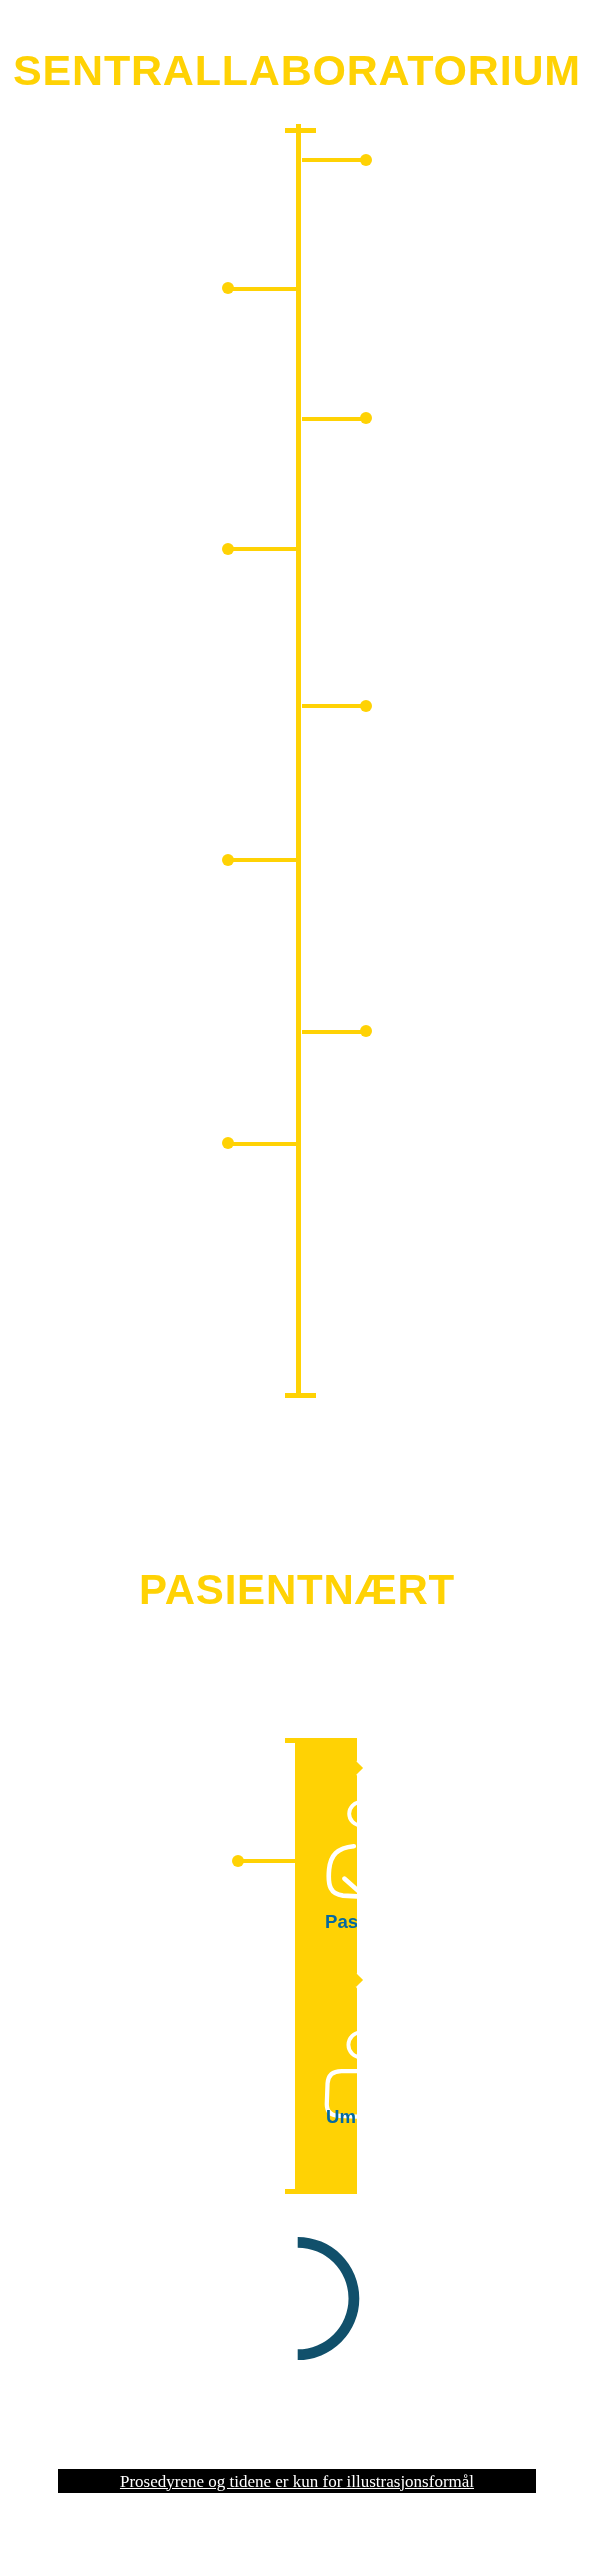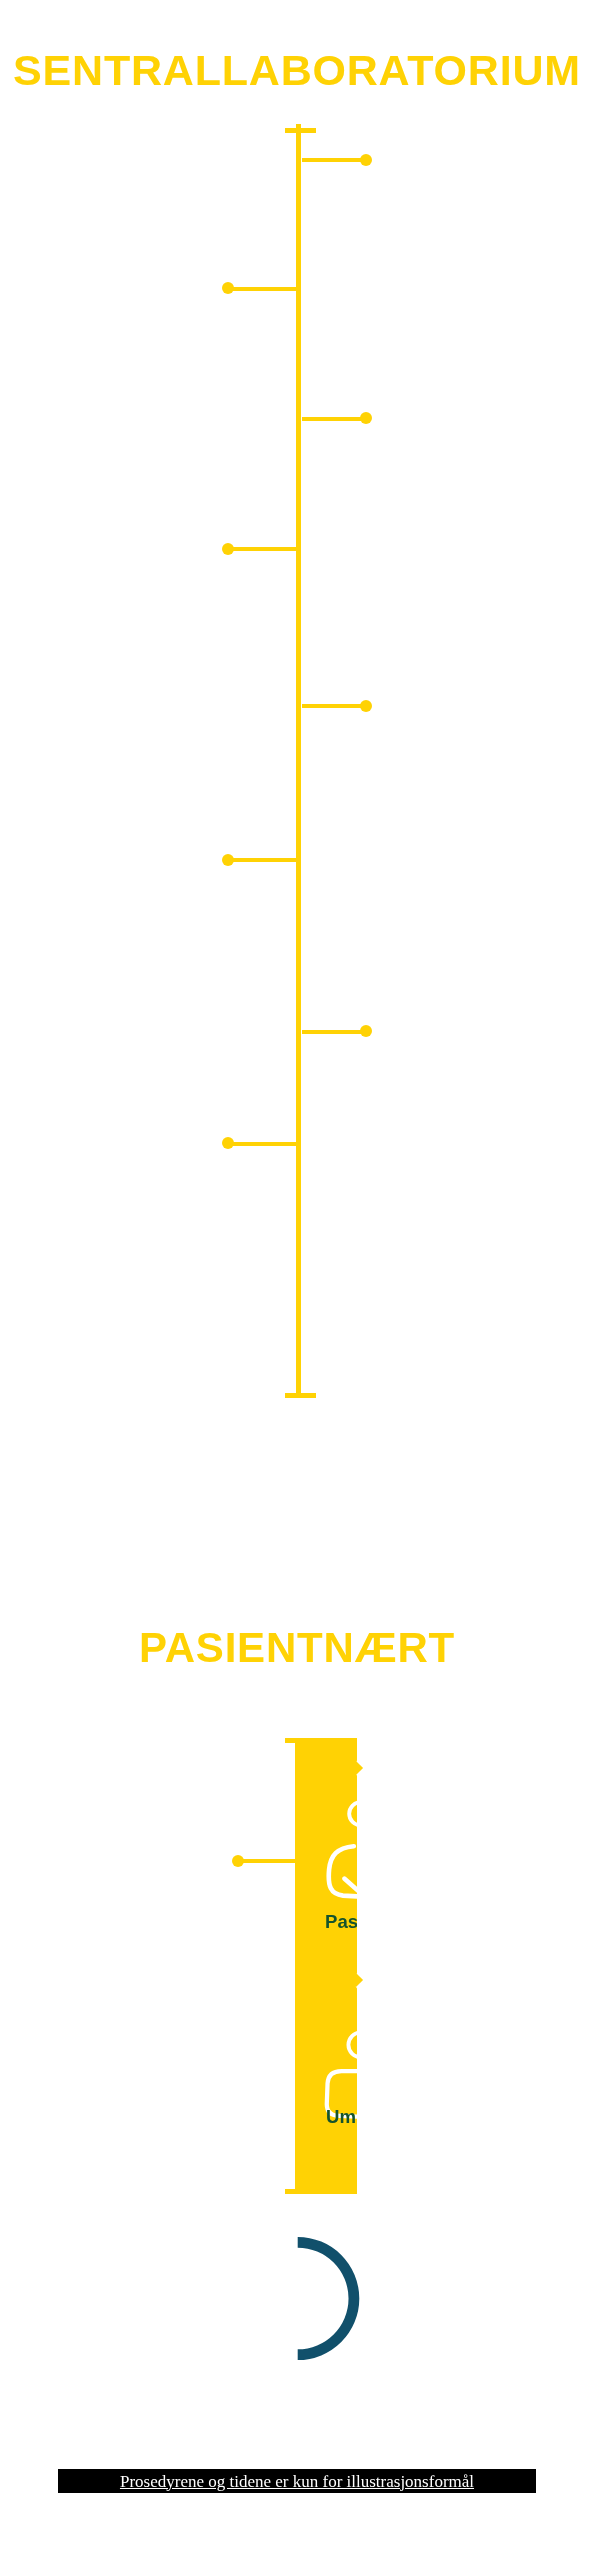--- a/index.html
+++ b/index.html
@@ -15,21 +15,21 @@
     font-family:"Liberation Sans",sans-serif;
   }
   .big-title{
     position:absolute;left:0;width:594px;
     margin:0;text-align:center;
     color:var(--yellow);
     font-weight:700;line-height:1;
     white-space:nowrap;
   }
   #title-sentral{top:49px;font-size:43px;letter-spacing:0.8px;}
-  #title-pasient{top:1627px;font-size:42px;letter-spacing:0.8px;}
+  #title-pasient{top:1569px;font-size:42px;letter-spacing:0.8px;}
 
   
   .tl-line{
     position:absolute;left:296px;top:124px;
     width:5.4px;height:1274px;background:var(--yellow);
   }
   .tl-cap{
     position:absolute;left:285px;width:31px;height:5.4px;
     background:var(--yellow);
   }
@@ -41,21 +41,21 @@
   .branch-dot.left{left:222px;}
 
   
   .bar-cap{position:absolute;left:285px;width:31px;height:5.4px;background:var(--yellow);z-index:1;}
   .yellow-bar{
     position:absolute;left:295px;top:1738px;width:62px;height:456px;
     background:var(--yellow);overflow:hidden;z-index:2;
   }
   .yellow-bar svg{position:absolute;left:0;top:0;}
   .bar-label{
-    position:absolute;color:#14532d;font-weight:700;
+    position:absolute;color:#0369a1;font-weight:700;
     font-size:18.6px;line-height:1;white-space:nowrap;
   }
   .tip{
     position:absolute;width:10px;height:10px;background:var(--yellow);
     transform:rotate(45deg);z-index:3;
   }
   .pn-branch-line{position:absolute;left:240px;top:1859px;width:55px;height:3.9px;background:var(--yellow);}
   .pn-branch-dot{position:absolute;left:232px;top:1855px;width:12.4px;height:12.4px;border-radius:50%;background:var(--yellow);}
 
   .arc-svg{position:absolute;left:290px;top:2229px;}

